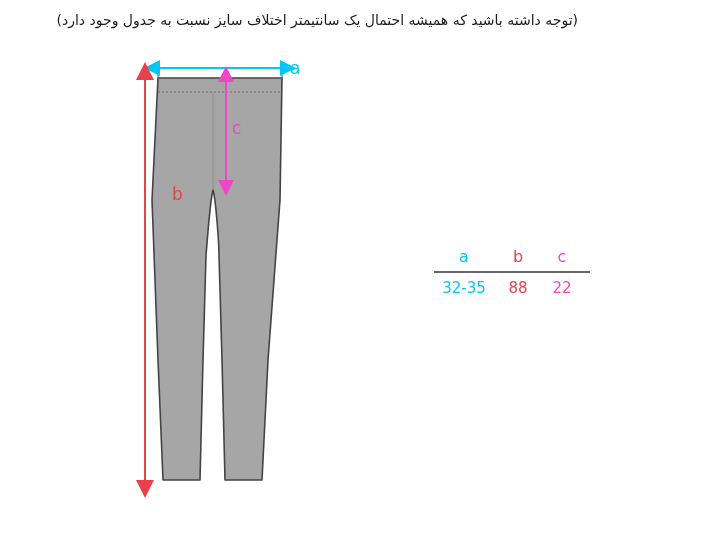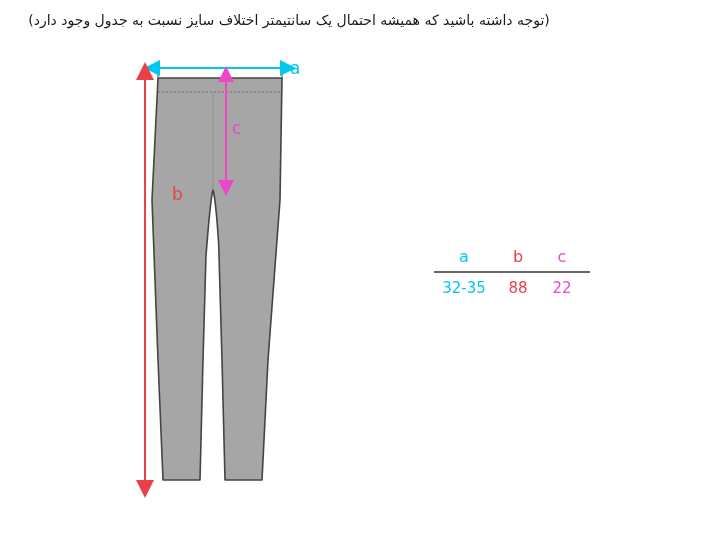--- a/index.html
+++ b/index.html
@@ -17,21 +17,21 @@
   #stage {
     position: relative;
     width: 725px;
     height: 544px;
   }
   .note {
     position: absolute;
     top: 12px;
     left: 0;
     width: 578px;
-    text-align: center;
+    text-align: right;
     direction: rtl;
     font-size: 14px;
     color: #1a1a1a;
     font-family: "DejaVu Sans", sans-serif;
     white-space: nowrap;
   }
   svg.diagram {
     position: absolute;
     top: 0;
     left: 0;

